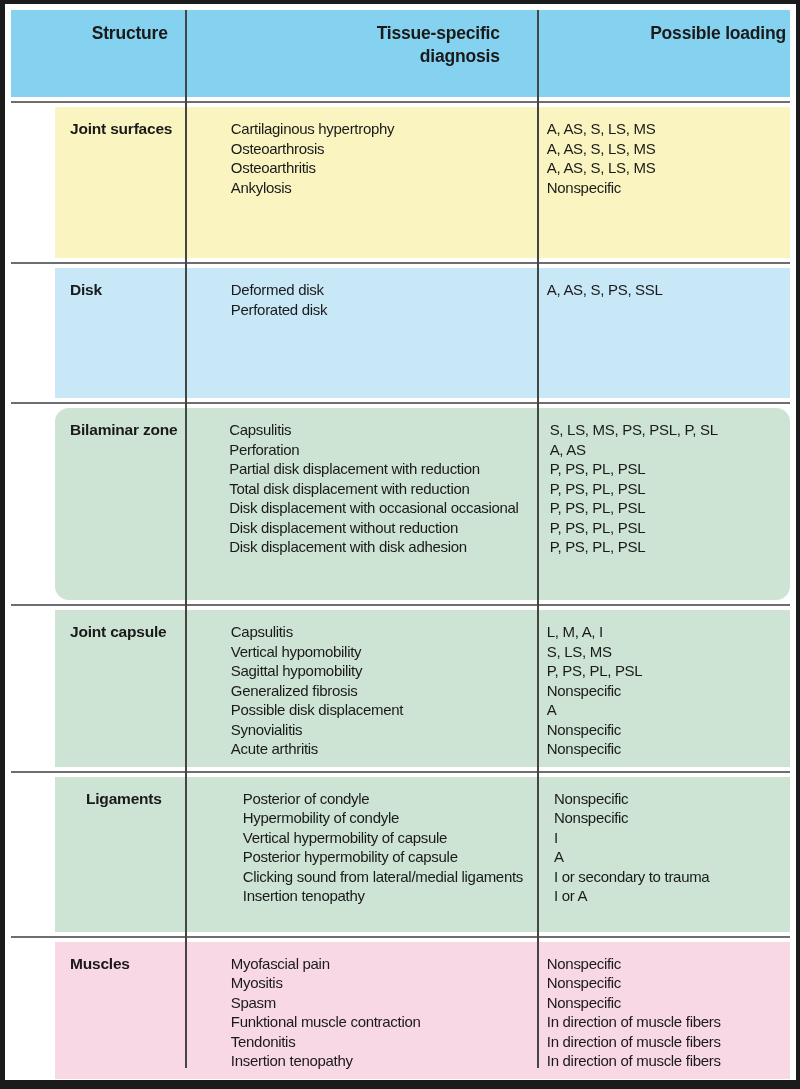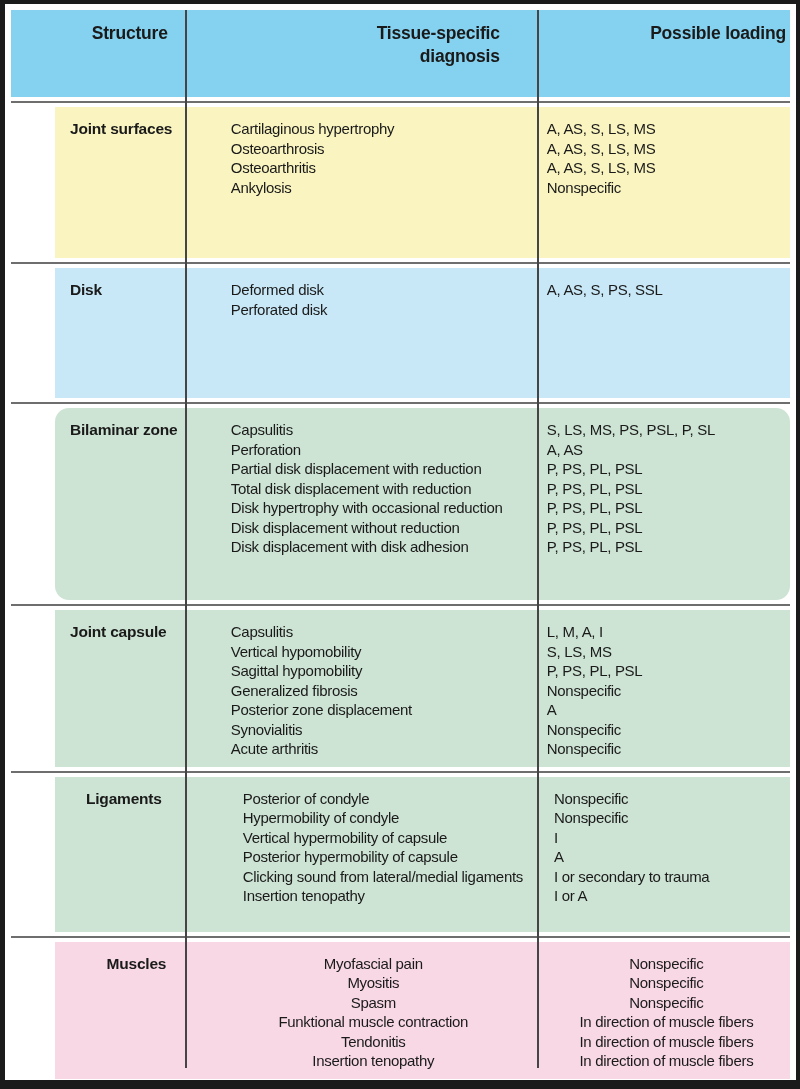--- a/index.html
+++ b/index.html
@@ -69,21 +69,21 @@
     position: absolute;
     left: 0; right: 0; top: 4px;
     height: 2px;
     background: var(--sepline, #6e6e6e);
   }
   .row-0 { min-height: 151px; }
   .row-1 { min-height: 130px; }
   .row-2 { min-height: 192px; }
   .row-3 { min-height: 155px; }
   .row-4 { min-height: 155px; padding-left: 16px; }
-  .row-5 { min-height: 128px; text-align: center; }
+  .row-5 { min-height: 128px; }
   sup { font-size: 11px; line-height: 0; vertical-align: super; }
 </style>
 </head>
 <body>
 
 <div class="tbl">
   <div class="vline vline-1"></div>
   <div class="vline vline-2"></div>
 
   <div class="hrow">
@@ -135,21 +135,21 @@
       <div class="sep"></div>
       <div class="row row-2" style="background: rgb(205, 228, 212); border-radius: 14px;">
         <div class="c1">
           <div class="structure">Bilaminar zone</div>
         </div>
         <div class="c2">
           <div class="line">Capsulitis</div>
           <div class="line">Perforation</div>
           <div class="line">Partial disk displacement with reduction</div>
           <div class="line">Total disk displacement with reduction</div>
-          <div class="line">Disk hypertrophy with occasional reduction</div>
+          <div class="line">Disk displacement with occasional occasional</div>
           <div class="line">Disk displacement without reduction</div>
           <div class="line">Disk displacement with disk adhesion</div>
         </div>
         <div class="c3">
           <div class="line">S, LS, MS, PS, PSL, P, SL</div>
           <div class="line">A, AS</div>
           <div class="line">P, PS, PL, PSL</div>
           <div class="line">P, PS, PL, PSL</div>
           <div class="line">P, PS, PL, PSL</div>
           <div class="line">P, PS, PL, PSL</div>
@@ -159,21 +159,21 @@
       <div class="sep"></div>
       <div class="row row-3" style="background: rgb(205, 228, 212);">
         <div class="c1">
           <div class="structure">Joint capsule</div>
         </div>
         <div class="c2">
           <div class="line">Capsulitis</div>
           <div class="line">Vertical hypomobility</div>
           <div class="line">Sagittal hypomobility</div>
           <div class="line">Generalized fibrosis</div>
-          <div class="line">Posterior zone displacement</div>
+          <div class="line">Possible disk displacement</div>
           <div class="line">Synovialitis</div>
           <div class="line">Acute arthritis</div>
         </div>
         <div class="c3">
           <div class="line">L, M, A, I</div>
           <div class="line">S, LS, MS</div>
           <div class="line">P, PS, PL, PSL</div>
           <div class="line">Nonspecific</div>
           <div class="line">A</div>
           <div class="line">Nonspecific</div>

